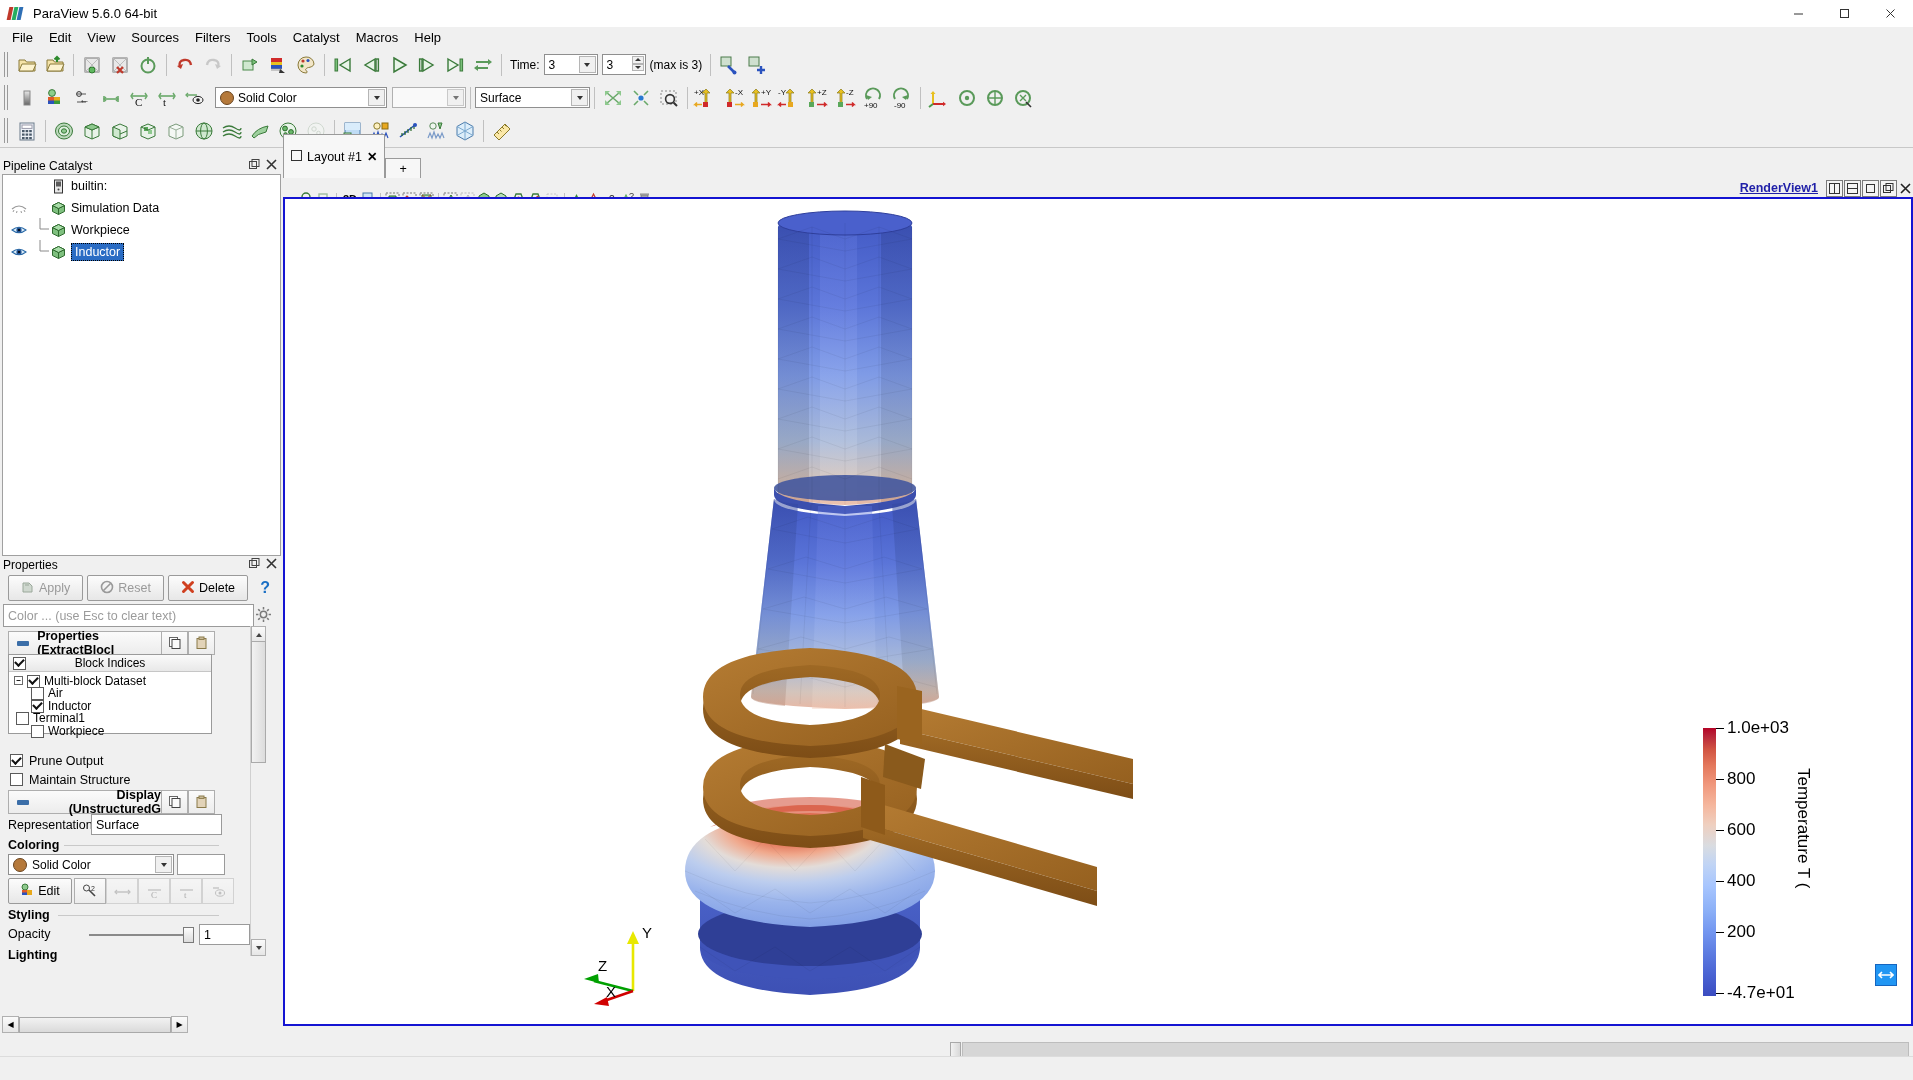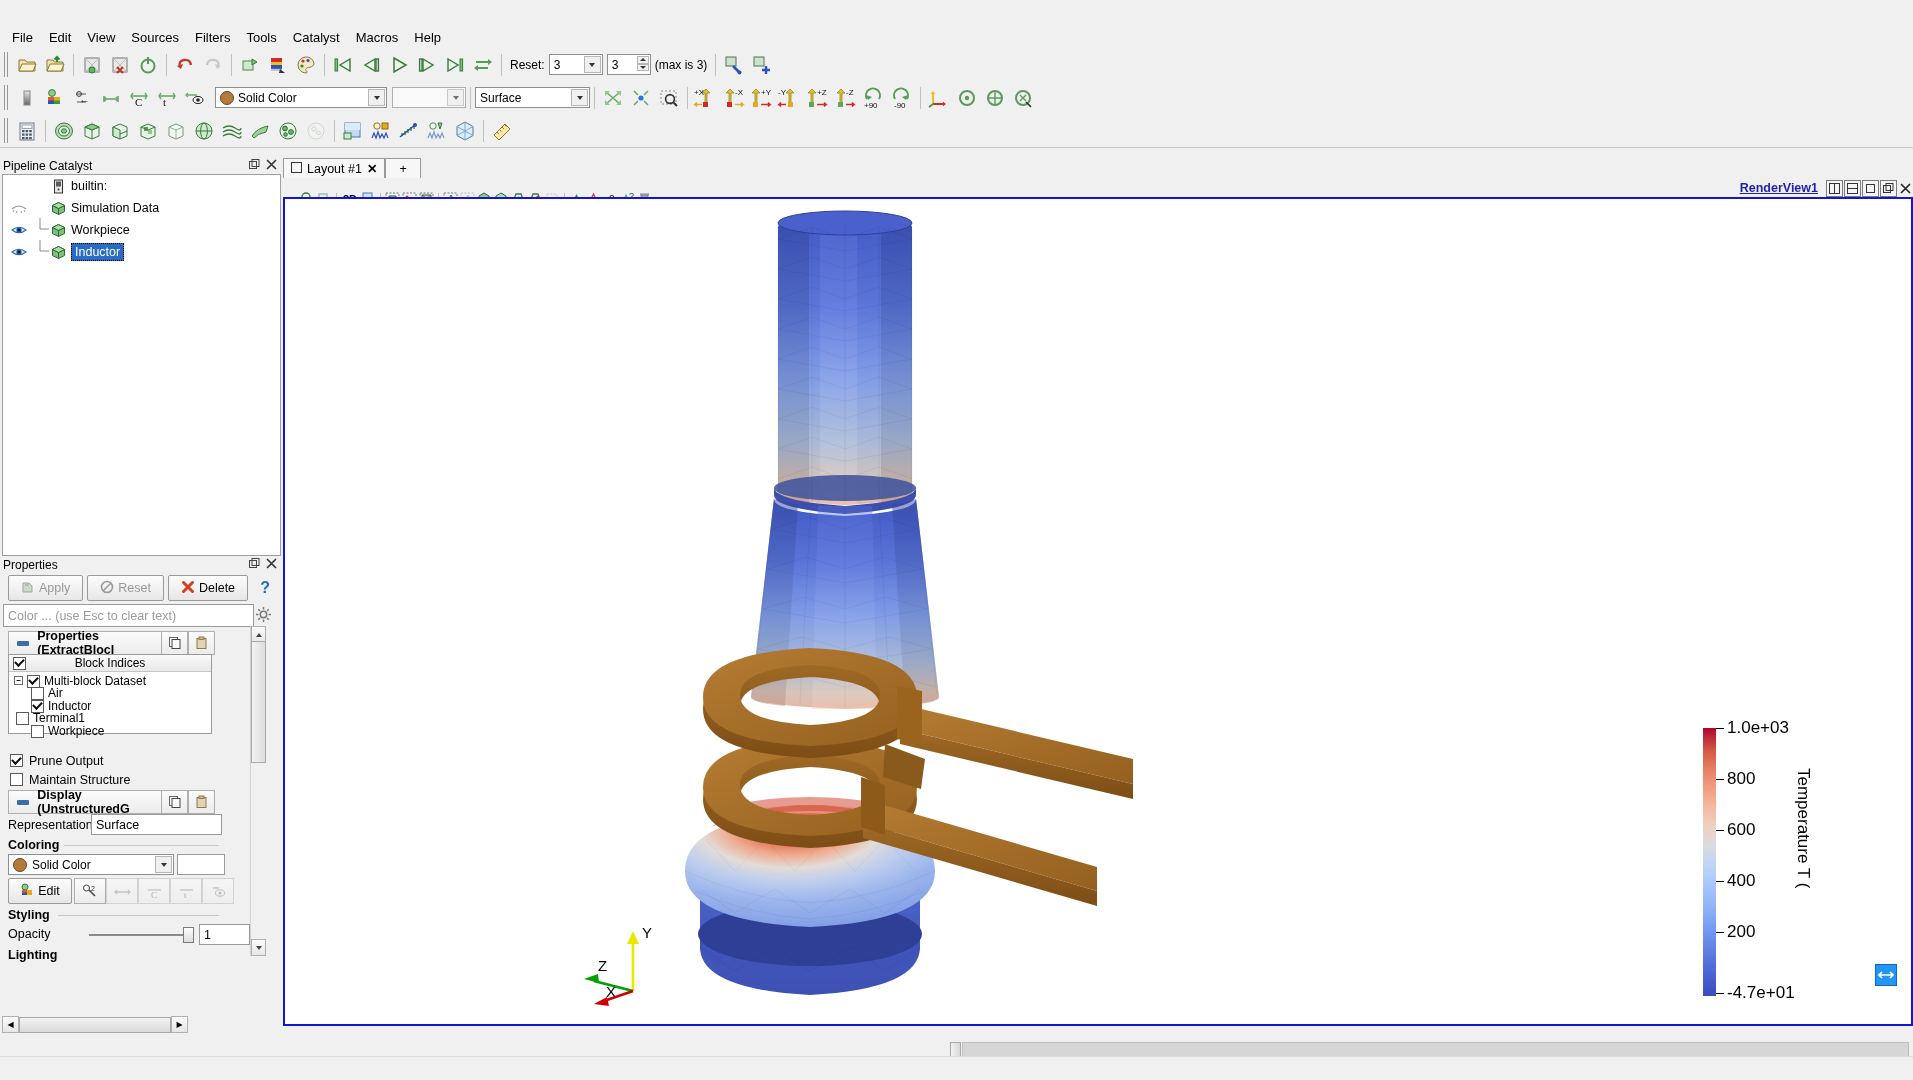--- a/index.html
+++ b/index.html
@@ -112,21 +112,21 @@
   .vscroll .up:after{content:"";border-left:3px solid transparent;border-right:3px solid transparent;border-bottom:4px solid #444;}
   .vscroll .dn:after{content:"";border-left:3px solid transparent;border-right:3px solid transparent;border-top:4px solid #444;}
   .hscroll{position:absolute;height:15px;background:#f0f0f0;display:flex;align-items:center;}
   .hscroll .lf,.hscroll .rt{width:15px;height:15px;background:linear-gradient(#fbfbfb,#e6e6e6);border:1px solid #b0b0b0;display:flex;align-items:center;justify-content:center;font-size:8px;}
   .hscroll .thumb{height:14px;background:linear-gradient(#f2f2f2,#dadada);border:1px solid #a9a9a9;}
 
   
   #layout-area{position:absolute;left:283px;top:157px;width:1630px;height:879px;background:#f0f0f0;}
   .layout-tabs{position:absolute;left:0;top:0;height:21px;display:flex;align-items:flex-end;}
   .ltab{height:19px;border:1px solid #9a9a9a;border-bottom:none;background:#f7f7f7;display:flex;align-items:center;
-        gap:5px;padding:0 7px;font-size:12.5px;}
+        gap:5px;padding:12px 7px;font-size:12.5px;}
   .ltab.plus{padding:0 13px;}
   .vtoolbar{position:absolute;left:16px;top:21px;height:19px;display:flex;align-items:flex-end;margin-top:10px;}
   .vbtn{width:17px;height:17px;display:flex;align-items:center;justify-content:center;}
 
   .viewhdr{position:absolute;right:0;top:22px;height:18px;display:flex;align-items:center;gap:0;}
   .viewhdr .vname{font-size:12.5px;color:#1f1fa8;text-decoration:underline;margin-right:7px;font-weight:bold;}
   .vhb{width:15px;height:15px;border:1px solid #7a7a7a;background:#f4f4f4;display:flex;align-items:center;justify-content:center;margin-left:1px;}
 
   #render-view{position:absolute;left:0;top:40px;width:1630px;height:829px;background:#ffffff;
                border:2px solid #1414d2;box-sizing:border-box;overflow:hidden;}
@@ -151,20 +151,46 @@
   #model{position:absolute;left:0;top:0;width:1630px;height:829px;}
 
   .statusbar{position:absolute;left:0;bottom:0;width:1913px;height:23px;background:#f0f0f0;border-top:1px solid #dcdcdc;}
   .hsb-main{position:absolute;left:0;bottom:23px;width:1913px;height:16px;background:#f0f0f0;}
 </style>
 </head>
 <body>
 
 <div class="app">
 
+  <div class="titlebar">
+    <div class="tb-logo">
+        <i></i>
+        <i></i>
+        <i></i>
+      </div>
+    <div class="tb-title">ParaView 5.6.0 64-bit</div>
+    <div class="tb-buttons">
+      <div class="tb-btn">
+        <svg width="11" height="11" viewBox="0 0 11 11">
+            <line x1="1" y1="6" x2="10" y2="6" stroke="#333" stroke-width="1"></line>
+          </svg>
+      </div>
+      <div class="tb-btn">
+        <svg width="11" height="11" viewBox="0 0 11 11">
+            <rect x="1.5" y="1.5" width="8" height="8" fill="none" stroke="#333" stroke-width="1"></rect>
+          </svg>
+      </div>
+      <div class="tb-btn close">
+        <svg width="11" height="11" viewBox="0 0 11 11">
+            <line x1="1.5" y1="1.5" x2="9.5" y2="9.5" stroke="#333" stroke-width="1"></line>
+            <line x1="9.5" y1="1.5" x2="1.5" y2="9.5" stroke="#333" stroke-width="1"></line>
+          </svg>
+      </div>
+    </div>
+  </div>
 
   <div class="menubar">
     <div class="menu-item">File</div>
     <div class="menu-item">Edit</div>
     <div class="menu-item">View</div>
     <div class="menu-item">Sources</div>
     <div class="menu-item">Filters</div>
     <div class="menu-item">Tools</div>
     <div class="menu-item">Catalyst</div>
     <div class="menu-item">Macros</div>
@@ -277,21 +303,21 @@
     </div>
     <div class="tbtn">
       <svg width="22" height="20" viewBox="0 0 22 20">
           <path d="M4 7h12M4 13h12" stroke="#5a9a5a" stroke-width="2" fill="none"></path>
           <path d="M16 4l4 3-4 3z" fill="#5a9a5a"></path>
           <path d="M6 10l-4 3 4 3z" fill="#5a9a5a"></path>
         </svg>
     </div>
     <div class="sep"></div>
 
-    <div class="lbl">Reset:</div>
+    <div class="lbl">Time:</div>
     <div class="combo" style="width:52px;">
       <span class="txt">3</span>
       <span class="arrow"></span>
     </div>
     <div style="width:4px"></div>
     <div class="spin" style="width:42px;">
       <span class="txt">3</span>
       <span class="ud">
           <div></div>
           <div></div>
@@ -857,21 +883,21 @@
 
     <div class="chk-line" style="top:198px;">
       <span class="cbx on"></span>
       <span>Prune Output</span>
     </div>
     <div class="chk-line" style="top:217px;">
       <span class="cbx"></span>
       <span>Maintain Structure</span>
     </div>
 
-    <div class="sect-header" style="top:234px;width:152px;">
+    <div class="sect-header" style="top:234px;width:152px;text-align:right;">
       <span class="dash"></span>
       <span>Display (UnstructuredG</span>
     </div>
     <div class="sq-btn" style="left:161px;top:234px;">
       <svg width="14" height="14" viewBox="0 0 14 14">
           <rect x="1.5" y="1.5" width="8" height="9" fill="#fff" stroke="#666"></rect>
           <rect x="4" y="3.5" width="8" height="9" fill="#fafafa" stroke="#444"></rect>
         </svg>
     </div>
     <div class="sq-btn" style="left:188px;top:234px;">

